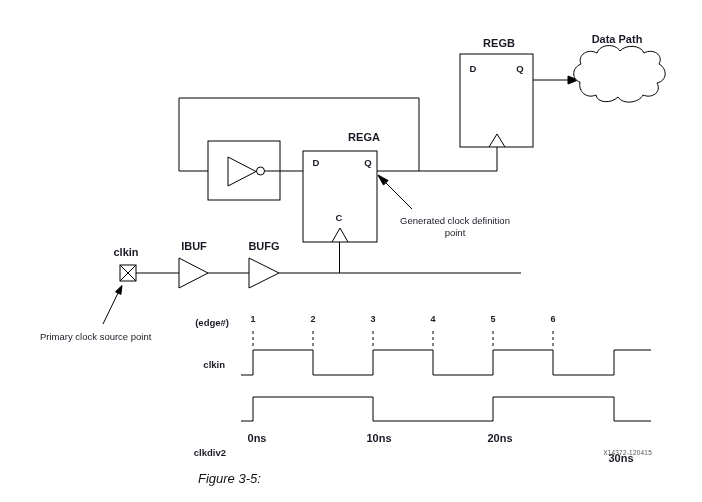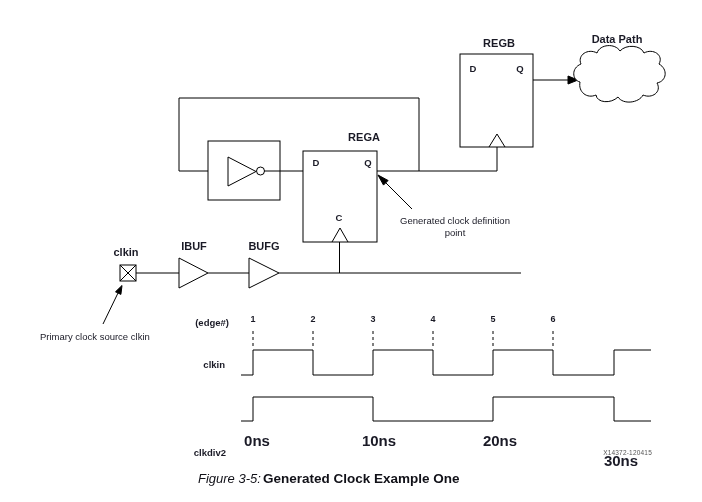--- a/index.html
+++ b/index.html
@@ -3,27 +3,27 @@
 <meta charset="utf-8">
 <style>
   html,body{margin:0;padding:0;background:#ffffff;}
   #page{position:relative;width:702px;height:502px;background:#ffffff;overflow:hidden;
         font-family:"Liberation Sans", sans-serif;color:#1a1a26;}
   #wires{position:absolute;left:0;top:0;}
   .lbl{position:absolute;white-space:nowrap;font-size:11px;font-weight:bold;color:#1a1a26;}
   .ctr{transform:translateX(-50%);}
   .ann{position:absolute;white-space:nowrap;font-size:9.5px;font-weight:normal;color:#1a1a26;}
   .num{position:absolute;white-space:nowrap;font-size:9px;font-weight:bold;transform:translateX(-50%);}
-  .tlab{position:absolute;white-space:nowrap;font-size:15px;font-weight:bold;transform:translateX(-50%);}
+  .tlab{position:absolute;white-space:nowrap;font-size:11px;font-weight:bold;transform:translateX(-50%);}
   .rlab{position:absolute;white-space:nowrap;font-size:9.5px;font-weight:bold;text-align:right;}
   .port{position:absolute;white-space:nowrap;font-size:9.5px;font-weight:bold;transform:translateX(-50%);}
   #gen-ann{position:absolute;left:455px;top:215px;transform:translateX(-50%);
            text-align:center;font-size:9.5px;line-height:11.5px;font-weight:normal;}
   #gen-ann span{display:block;}
-  #caption{position:absolute;left:198px;top:471px;display:flex;align-items:baseline;gap:2px;}
+  #caption{position:absolute;left:198px;top:471px;display:flex;align-items:baseline;gap:8px;}
   #caption .fig{font-style:italic;font-size:13px;font-weight:normal;color:#111118;}
   #caption .ttl{font-weight:bold;font-size:13.5px;color:#111118;}
   #watermark{position:absolute;right:50px;top:449px;font-size:6.5px;color:#555555;
              font-weight:normal;letter-spacing:0.2px;}
 </style>
 </head>
 <body>
 
 <div id="page">
 
@@ -117,21 +117,21 @@
   <span class="lbl ctr" style="left:342px;top:131px;padding-left:44px;">REGA</span>
   <span class="lbl ctr" style="left:499px;top:37px;">REGB</span>
   <span class="lbl ctr" style="left:617px;top:33px;">Data Path</span>
 
   <span class="port" style="left:316px;top:157px;">D</span>
   <span class="port" style="left:368px;top:157px;">Q</span>
   <span class="port" style="left:339px;top:212px;">C</span>
   <span class="port" style="left:473px;top:63px;">D</span>
   <span class="port" style="left:520px;top:63px;">Q</span>
 
-  <span class="ann" style="left:40px;top:331px;">Primary clock source clkin</span>
+  <span class="ann" style="left:40px;top:331px;">Primary clock source point</span>
   <div id="gen-ann">
     <span>Generated clock definition</span>
     <span>point</span>
   </div>
 
   <span class="rlab" style="right:473px;top:317px;">(edge#)</span>
   <span class="rlab" style="right:477px;top:359px;">clkin</span>
   <span class="rlab" style="right:476px;top:411px;margin-top:36px;">clkdiv2</span>
 
   <span class="num" style="left:253px;top:314px;">1</span>
@@ -143,16 +143,15 @@
 
   <span class="tlab" style="left:257px;top:432px;">0ns</span>
   <span class="tlab" style="left:379px;top:432px;">10ns</span>
   <span class="tlab" style="left:500px;top:432px;">20ns</span>
   <span class="tlab" style="left:621px;top:452px;">30ns</span>
 
   <span id="watermark">X14372-120415</span>
 
   <div id="caption">
     <span class="fig">Figure 3-5:</span>
-    <span class="ttl">Generated Clock Example One</span>
   </div>
 
 </div>
 
 </body></html>

